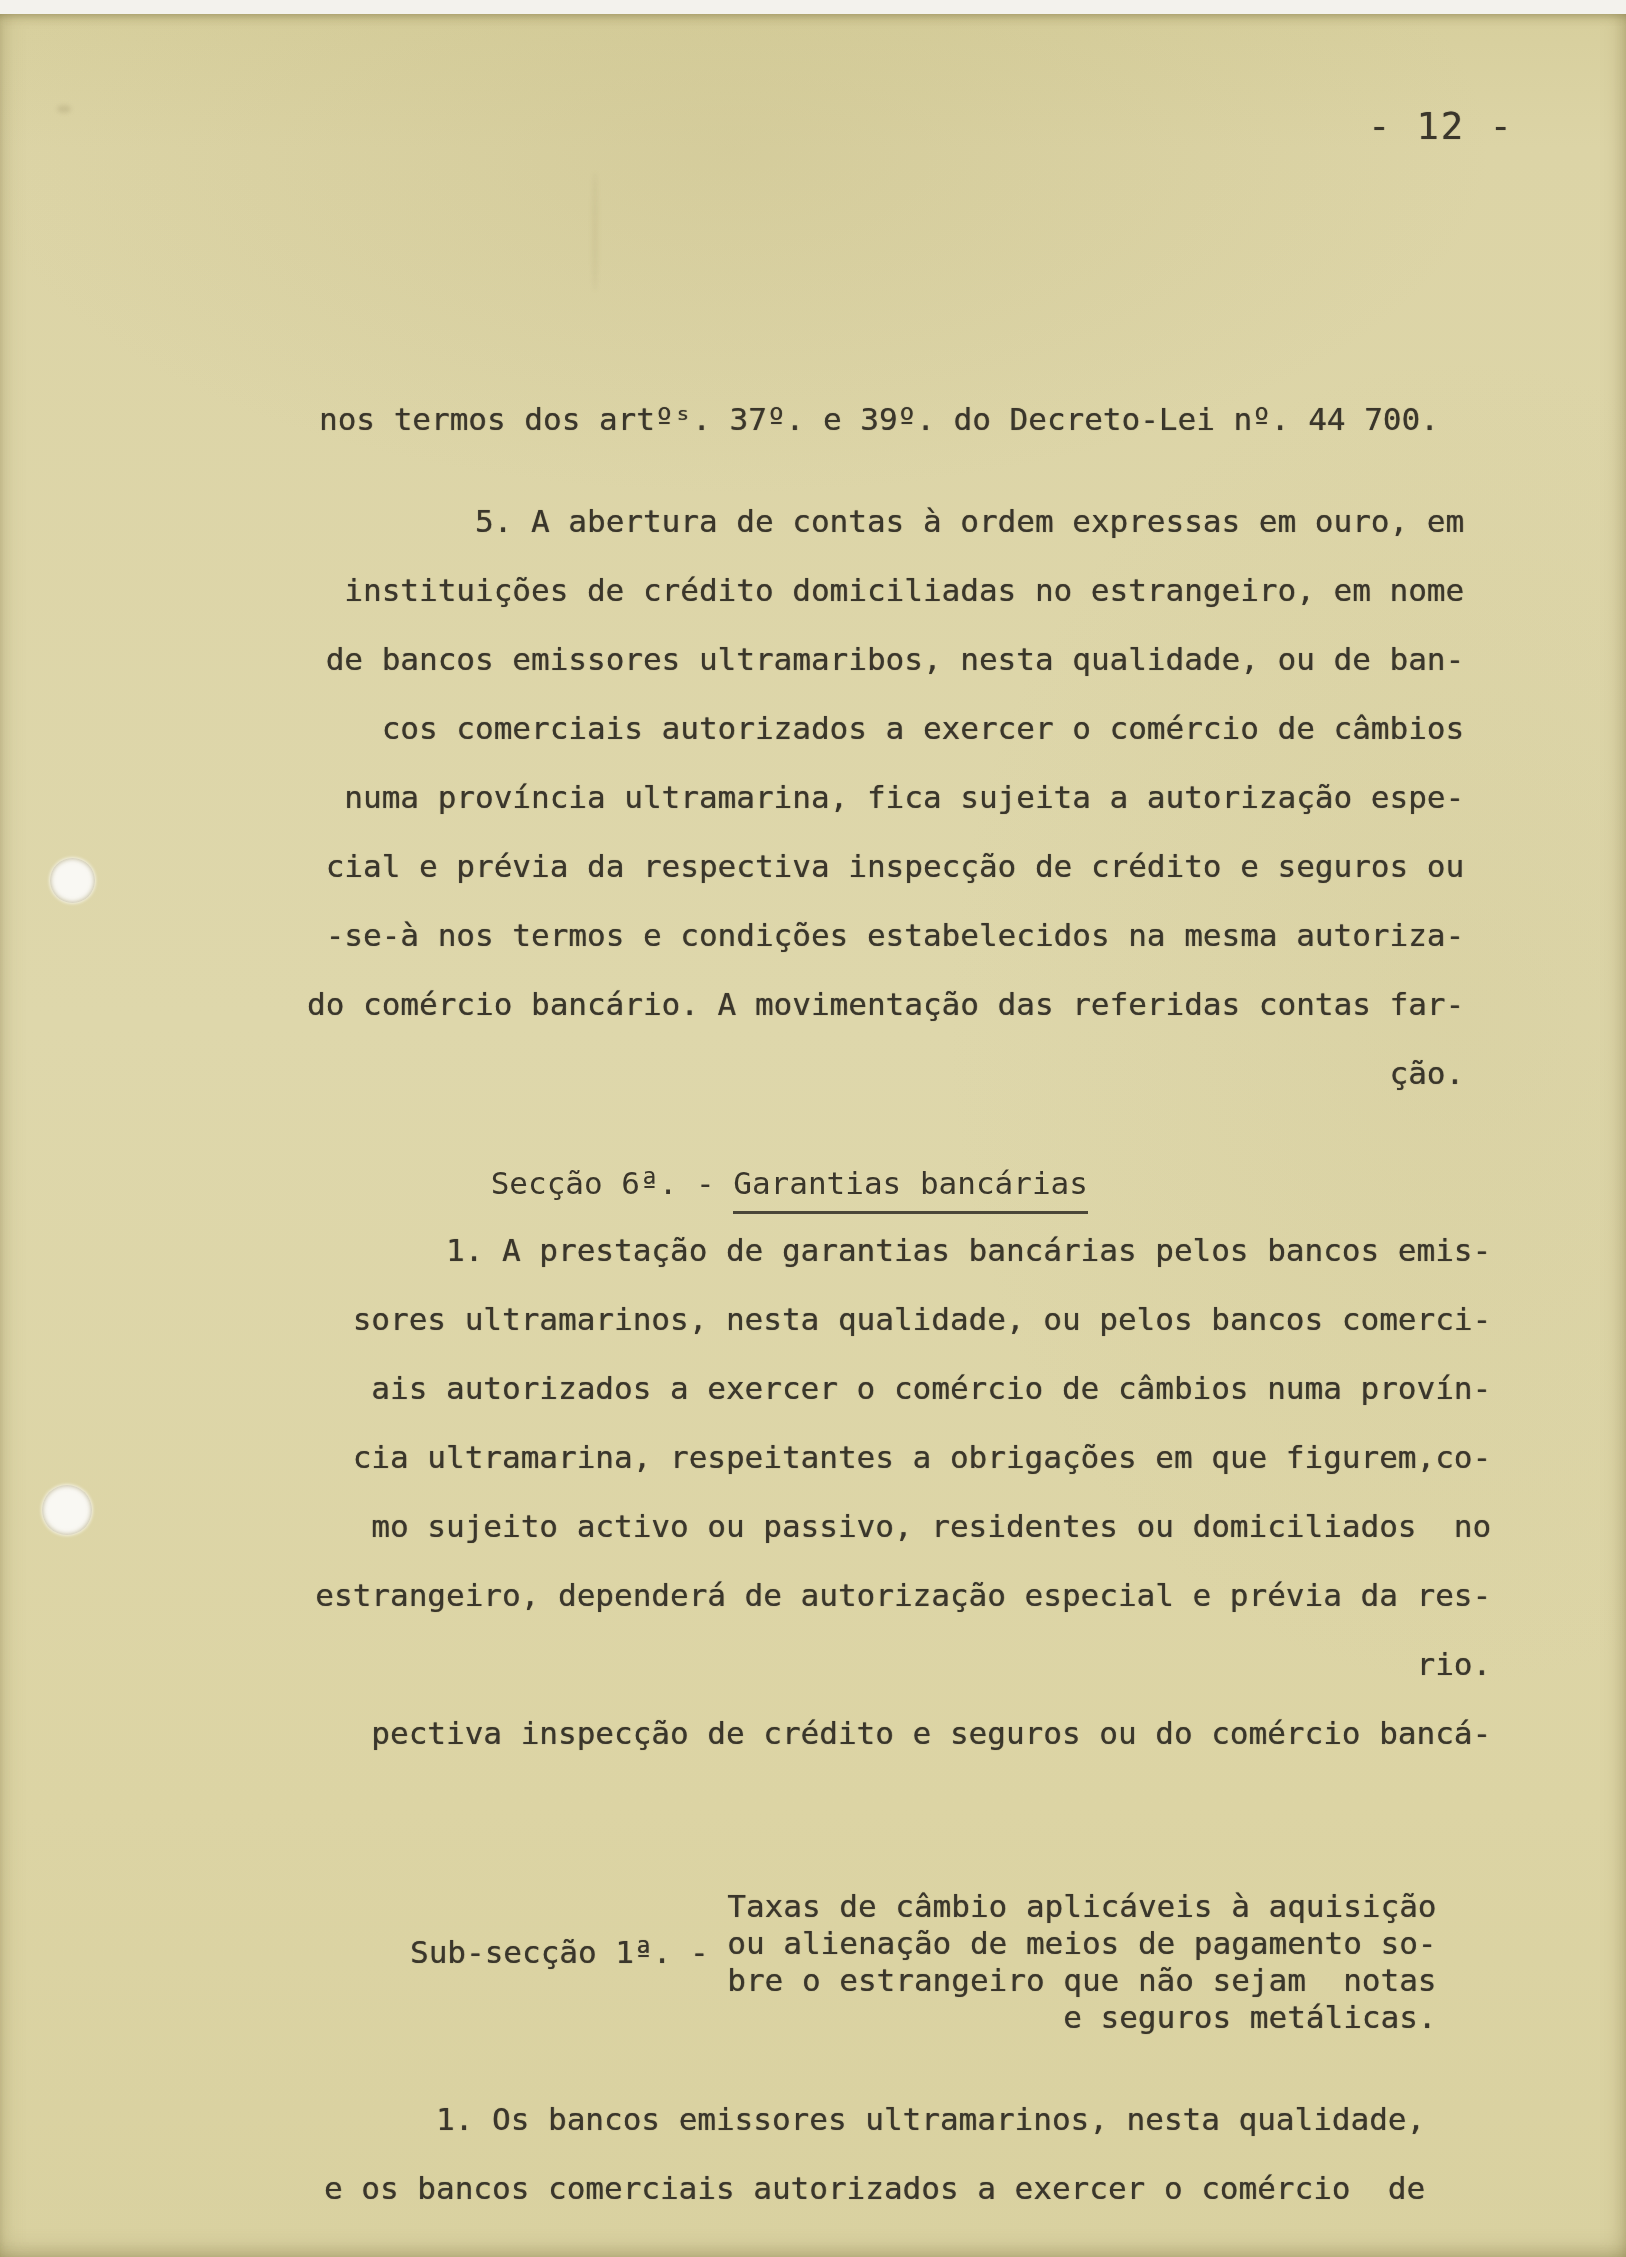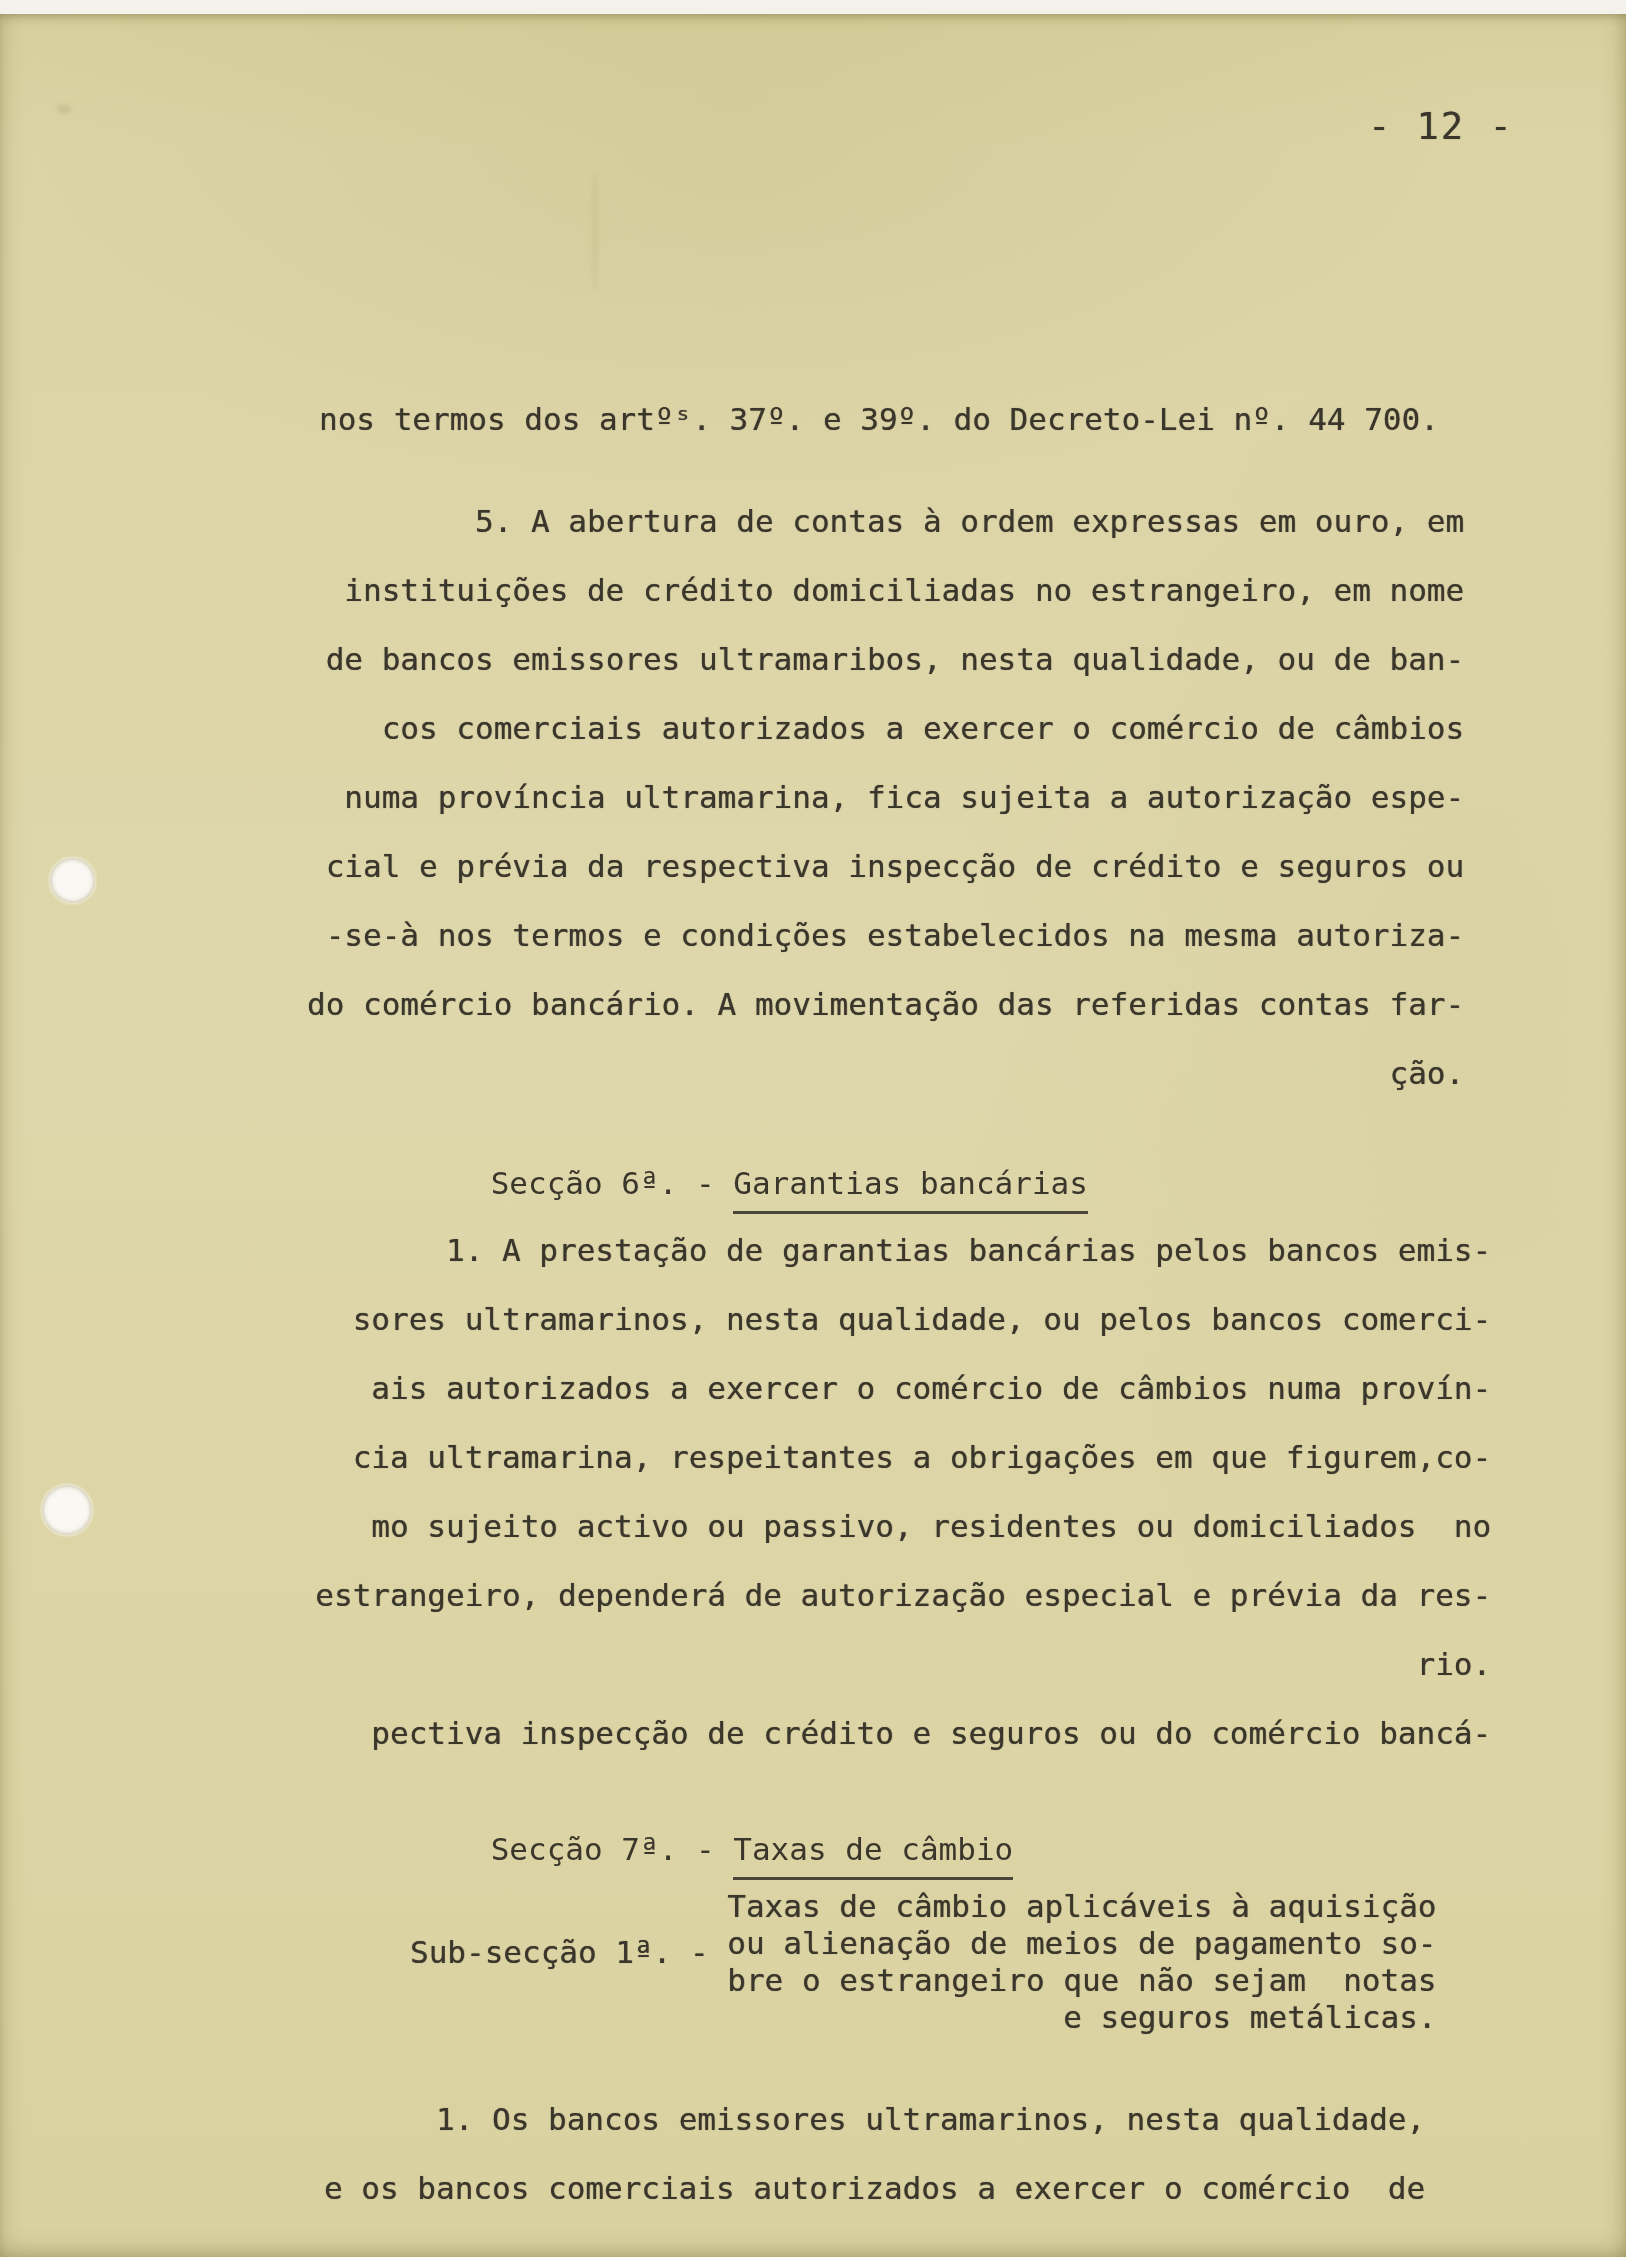--- a/index.html
+++ b/index.html
@@ -124,23 +124,20 @@
       <div class="line">1. A prestação de garantias bancárias pelos bancos emis-</div>
       <div class="line">sores ultramarinos, nesta qualidade, ou pelos bancos comerci-</div>
       <div class="line">ais autorizados a exercer o comércio de câmbios numa provín-</div>
       <div class="line">cia ultramarina, respeitantes a obrigações em que figurem,co-</div>
       <div class="line">mo sujeito activo ou passivo, residentes ou domiciliados  no</div>
       <div class="line">estrangeiro, dependerá de autorização especial e prévia da res-</div>
       <div class="line">rio.</div>
       <div class="line">pectiva inspecção de crédito e seguros ou do comércio bancá-</div>
     </div>
 
-  <div class="block heading" style="left:416px; top:1777px;">
-    <span>Secção 7ª. - </span><span class="underlined">Taxas de câmbio</span>
-  </div>
 
   <div class="block subsec" style="left:410px; top:1874px;">
     <span class="subsec-label">Sub-secção 1ª. - </span>
     <div class="subsec-lines">
         <div class="line">Taxas de câmbio aplicáveis à aquisição</div>
         <div class="line">ou alienação de meios de pagamento so-</div>
         <div class="line">bre o estrangeiro que não sejam  notas</div>
         <div class="line">e seguros metálicas.</div>
       </div>
   </div>

